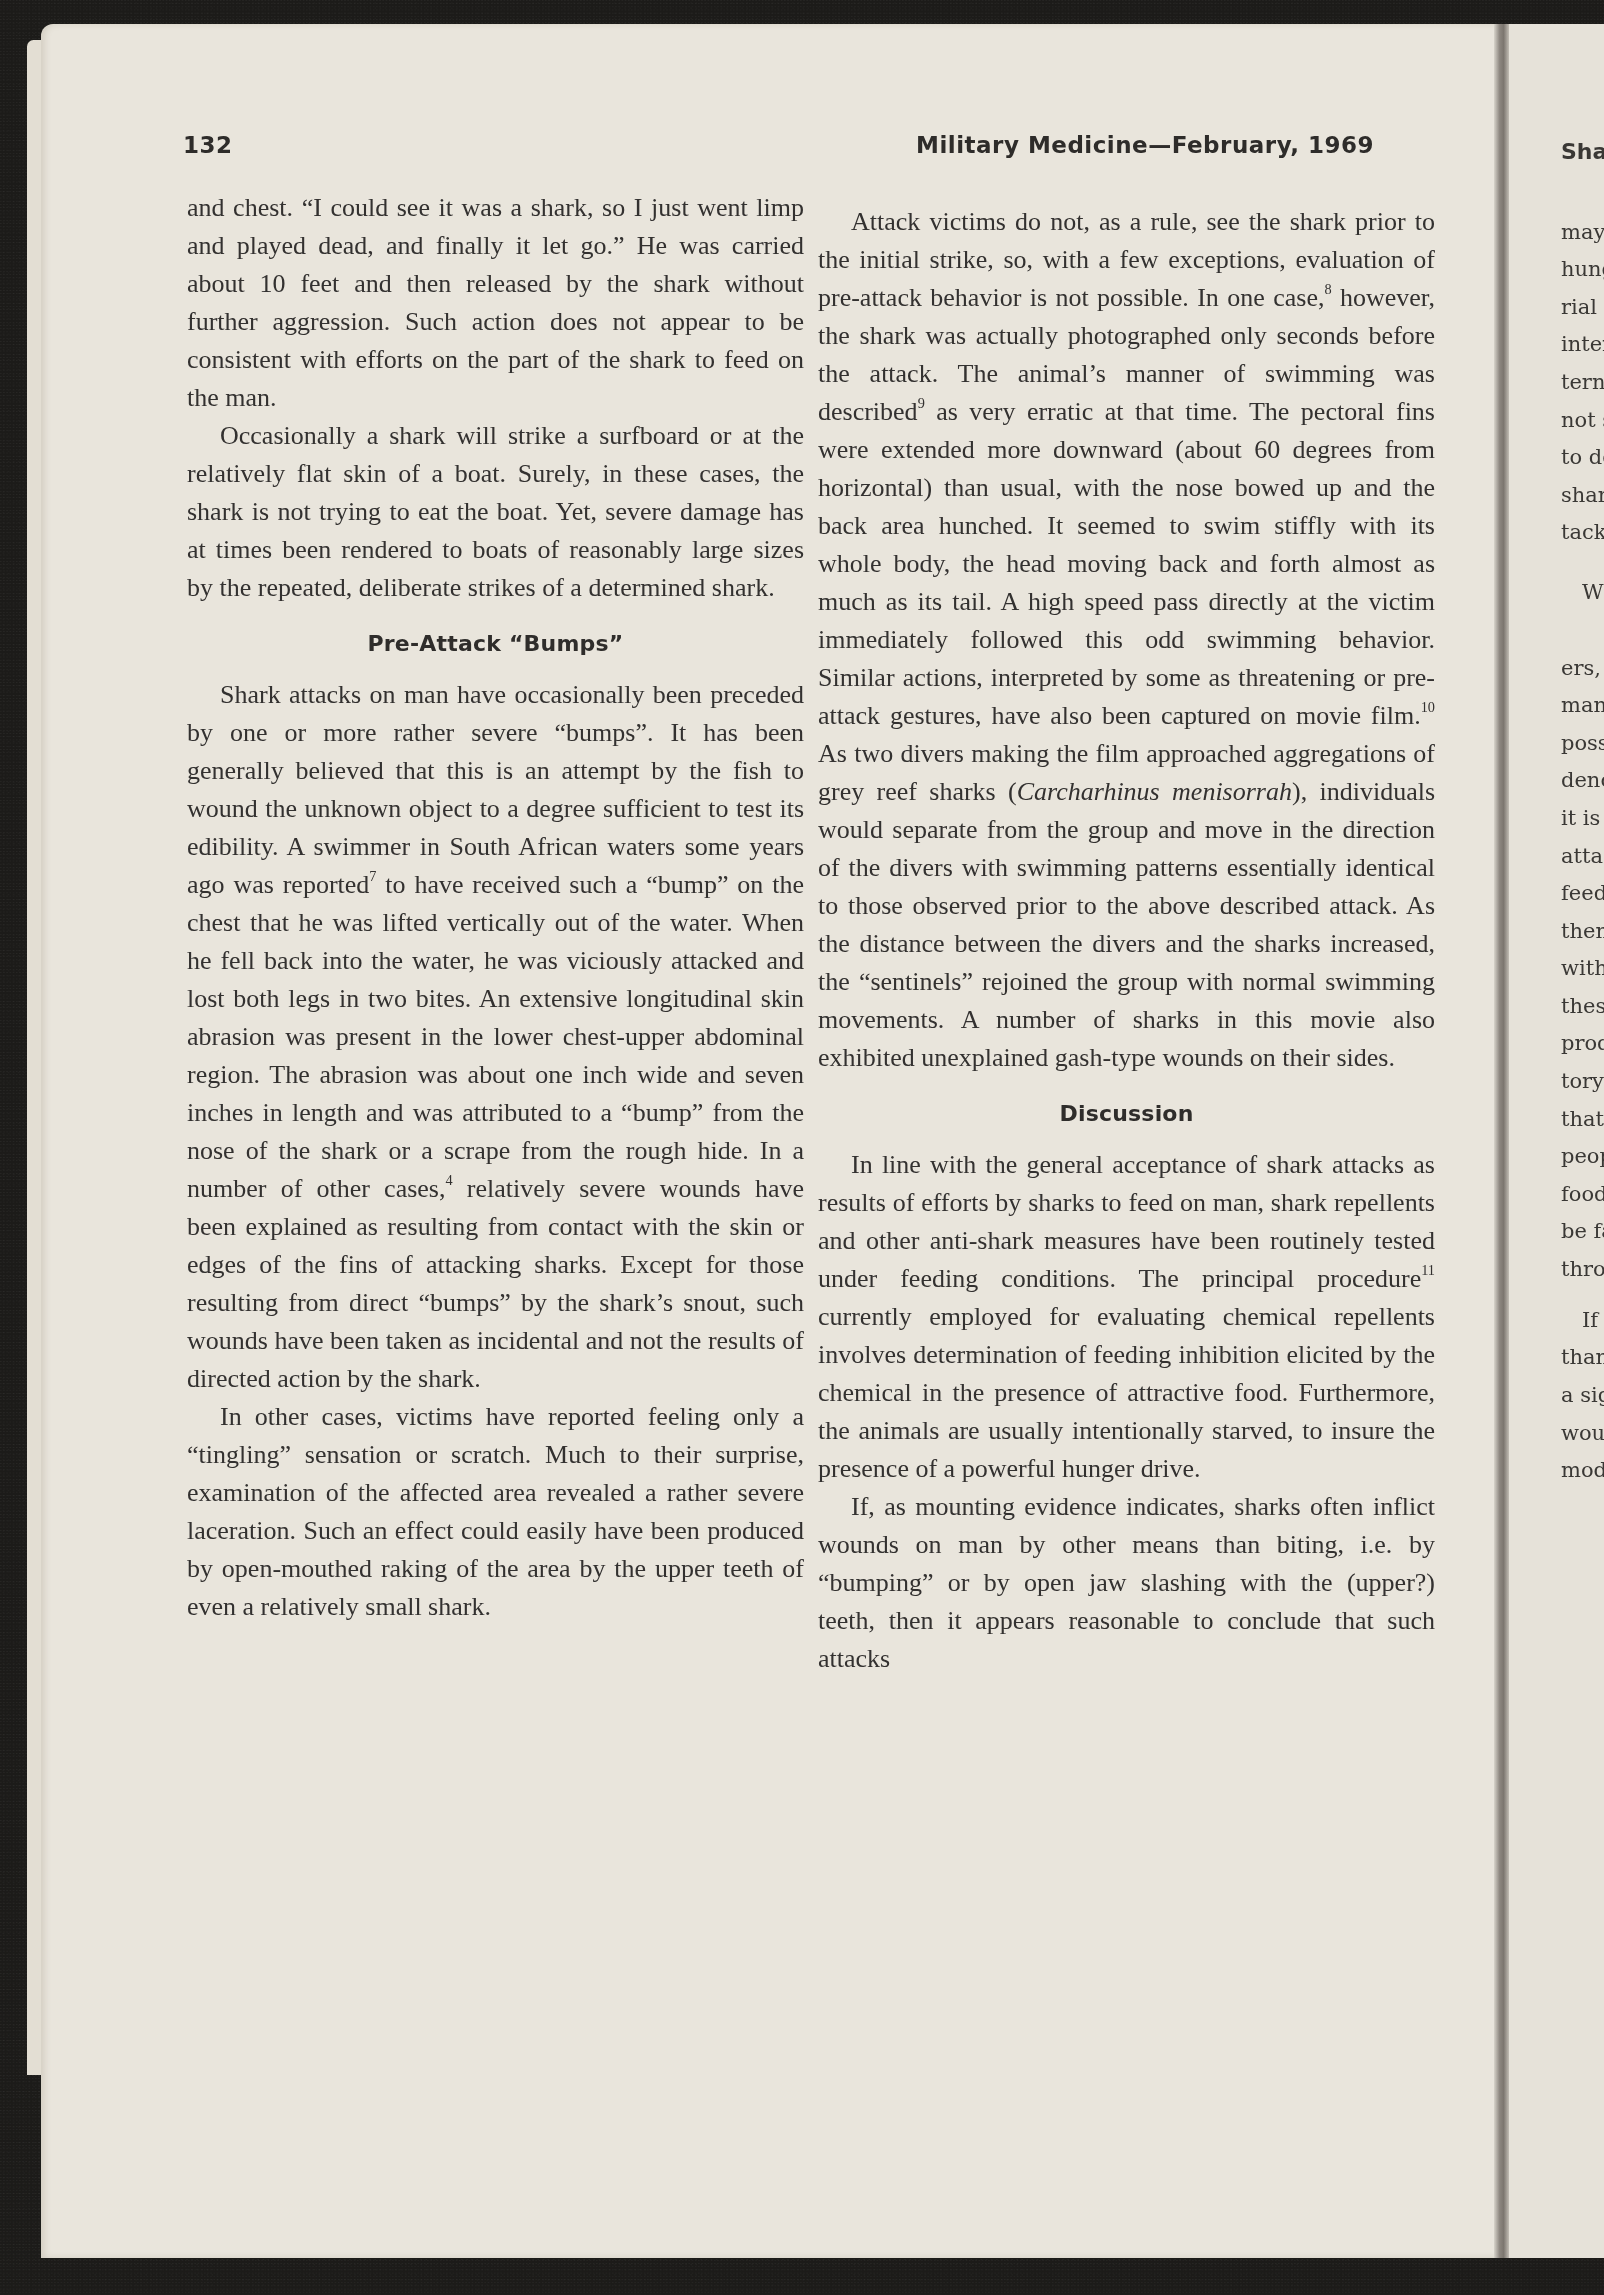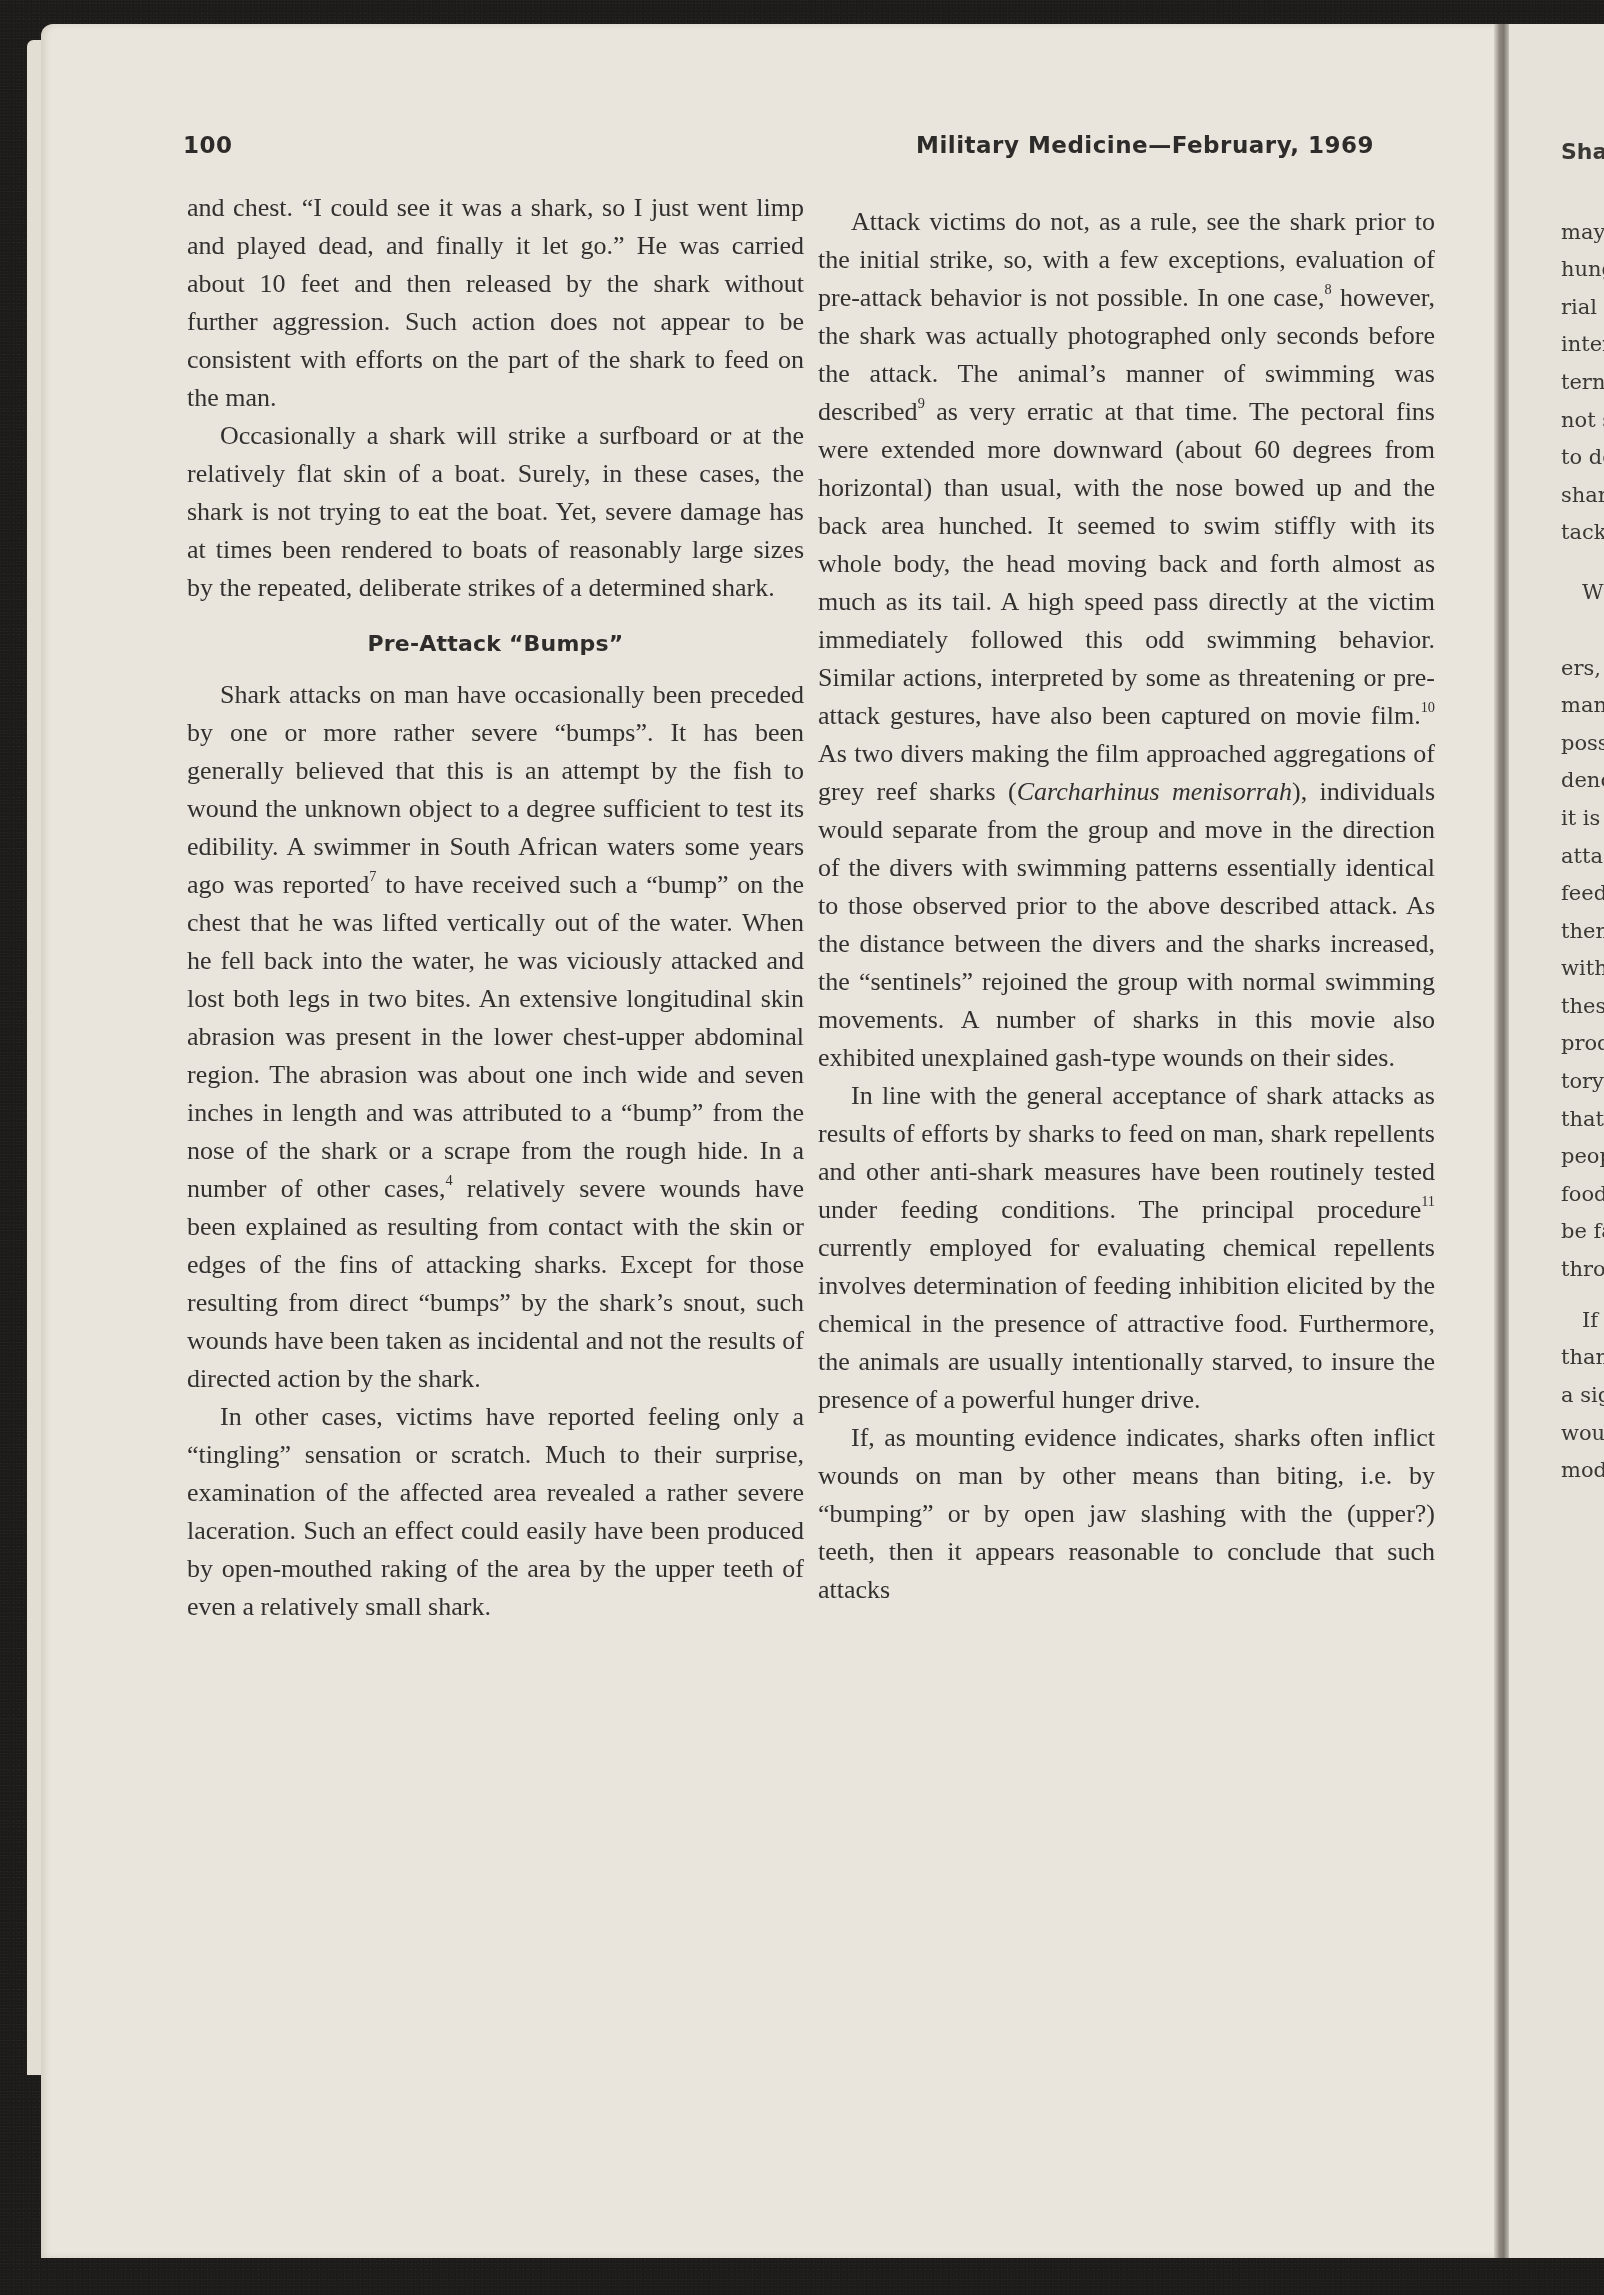--- a/index.html
+++ b/index.html
@@ -70,33 +70,34 @@
 </style>
 </head>
 <body>
 
 <div class="scan-bg"></div>
 <div class="page-underlay"></div>
 <div class="page"></div>
 <div class="gutter"></div>
 <div class="next-page"></div>
 
-<div class="running-head page-number">100</div>
+<div class="running-head page-number">132</div>
 <div class="running-head journal-title">Military Medicine—February, 1969</div>
 
 <div class="col col-left">
   <p class="noindent">and chest. “I could see it was a shark, so I just went limp and played dead, and finally it let go.” He was carried about 10 feet and then released by the shark without further aggres­sion. Such action does not appear to be consis­tent with efforts on the part of the shark to feed on the man.</p>
   <p>Occasionally a shark will strike a surfboard or at the relatively flat skin of a boat. Surely, in these cases, the shark is not trying to eat the boat. Yet, severe damage has at times been rendered to boats of reasonably large sizes by the repeated, deliberate strikes of a determined shark.</p>
   <div class="section-heading">Pre-Attack “Bumps”</div>
   <p><span>Shark attacks on man have occasionally been preceded by one or more rather severe “bumps”. It has been generally believed that this is an attempt by the fish to wound the unknown object to a degree sufficient to test its edibility. A swimmer in South African wa­ters some years ago was reported</span><sup>7</sup><span> to have re­ceived such a “bump” on the chest that he was lifted vertically out of the water. When he fell back into the water, he was viciously attacked and lost both legs in two bites. An extensive longitudinal skin abrasion was pres­ent in the lower chest-upper abdominal region. The abrasion was about one inch wide and seven inches in length and was attributed to a “bump” from the nose of the shark or a scrape from the rough hide. In a number of other cases,</span><sup>4</sup><span> relatively severe wounds have been explained as resulting from contact with the skin or edges of the fins of attacking sharks. Except for those resulting from direct “bumps” by the shark’s snout, such wounds have been taken as incidental and not the re­sults of directed action by the shark.</span></p>
   <p>In other cases, victims have reported feel­ing only a “tingling” sensation or scratch. Much to their surprise, examination of the af­fected area revealed a rather severe laceration. Such an effect could easily have been pro­duced by open-mouthed raking of the area by the upper teeth of even a relatively small shark.</p>
 </div>
 
 <div class="col col-right">
   <p><span>Attack victims do not, as a rule, see the shark prior to the initial strike, so, with a few exceptions, evaluation of pre-attack behavior is not possible. In one case,</span><sup>8</sup><span> however, the shark was actually photographed only seconds be­fore the attack. The animal’s manner of swim­ming was described</span><sup>9</sup><span> as very erratic at that time. The pectoral fins were extended more downward (about 60 degrees from horizontal) than usual, with the nose bowed up and the back area hunched. It seemed to swim stiffly with its whole body, the head moving back and forth almost as much as its tail. A high speed pass directly at the victim immediately followed this odd swimming behavior. Similar actions, interpreted by some as threatening or pre-attack gestures, have also been captured on movie film.</span><sup>10</sup><span> As two divers making the film approached aggregations of grey reef sharks (</span><em>Carcharhinus menisorrah</em><span>), individuals would separate from the group and move in the di­rection of the divers with swimming patterns essentially identical to those observed prior to the above described attack. As the distance between the divers and the sharks increased, the “sentinels” rejoined the group with nor­mal swimming movements. A number of sharks in this movie also exhibited unex­plained gash-type wounds on their sides.</span></p>
+  <div class="section-heading">Discussion</div>
   <p><span>In line with the general acceptance of shark attacks as results of efforts by sharks to feed on man, shark repellents and other anti-shark measures have been routinely tested under feeding conditions. The principal procedure</span><sup>11</sup><span> currently employed for evaluating chemical repellents involves determination of feeding inhibition elicited by the chemical in the pres­ence of attractive food. Furthermore, the ani­mals are usually intentionally starved, to in­sure the presence of a powerful hunger drive.</span></p>
   <p>If, as mounting evidence indicates, sharks often inflict wounds on man by other means than biting, i.e. by “bumping” or by open jaw slashing with the (upper?) teeth, then it ap­pears reasonable to conclude that such attacks</p>
 </div>
 
 <div class="next-head">Shar</div>
 <div id="next-lines">
     <div class="next-line" style="top: 220px;">may</div>
     <div class="next-line" style="top: 257px;">hung</div>
     <div class="next-line" style="top: 295px;">rial</div>
     <div class="next-line" style="top: 332px;">inter</div>

